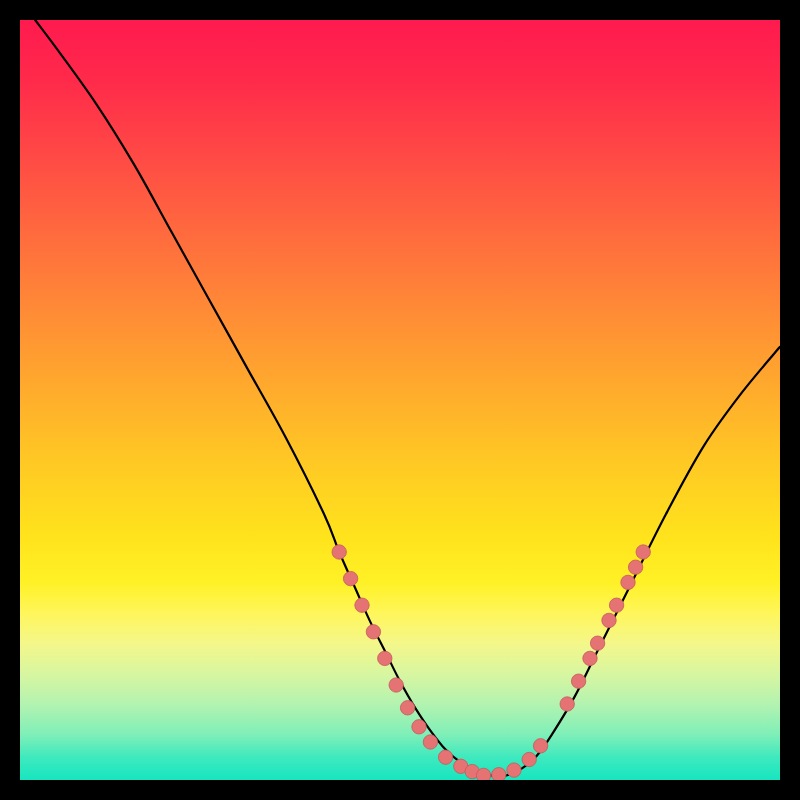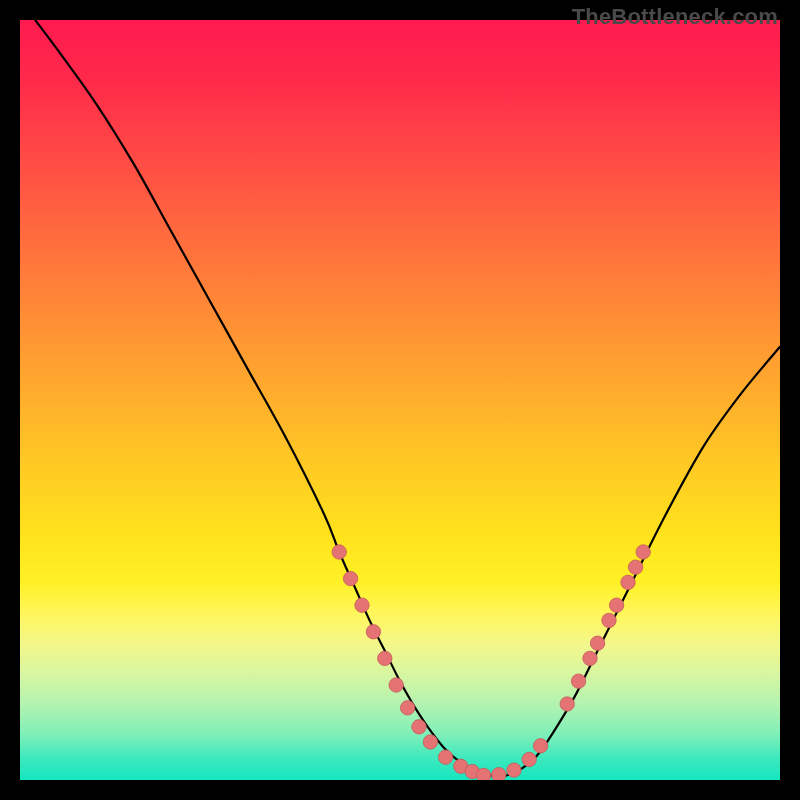--- a/index.html
+++ b/index.html
@@ -91,14 +91,13 @@
           <circle cx="570.0" cy="638.4" r="7.2" fill="#e57373" stroke="#c45a5a" stroke-width="0.8"></circle>
           <circle cx="577.6" cy="623.2" r="7.2" fill="#e57373" stroke="#c45a5a" stroke-width="0.8"></circle>
           <circle cx="589.0" cy="600.4" r="7.2" fill="#e57373" stroke="#c45a5a" stroke-width="0.8"></circle>
           <circle cx="596.6" cy="585.2" r="7.2" fill="#e57373" stroke="#c45a5a" stroke-width="0.8"></circle>
           <circle cx="608.0" cy="562.4" r="7.2" fill="#e57373" stroke="#c45a5a" stroke-width="0.8"></circle>
           <circle cx="615.6" cy="547.2" r="7.2" fill="#e57373" stroke="#c45a5a" stroke-width="0.8"></circle>
           <circle cx="623.2" cy="532.0" r="7.2" fill="#e57373" stroke="#c45a5a" stroke-width="0.8"></circle>
         </g>
     </svg>
   </div>
-  <div class="watermark">TheBottleneck.com</div>
 </div>
 
 </body></html>

